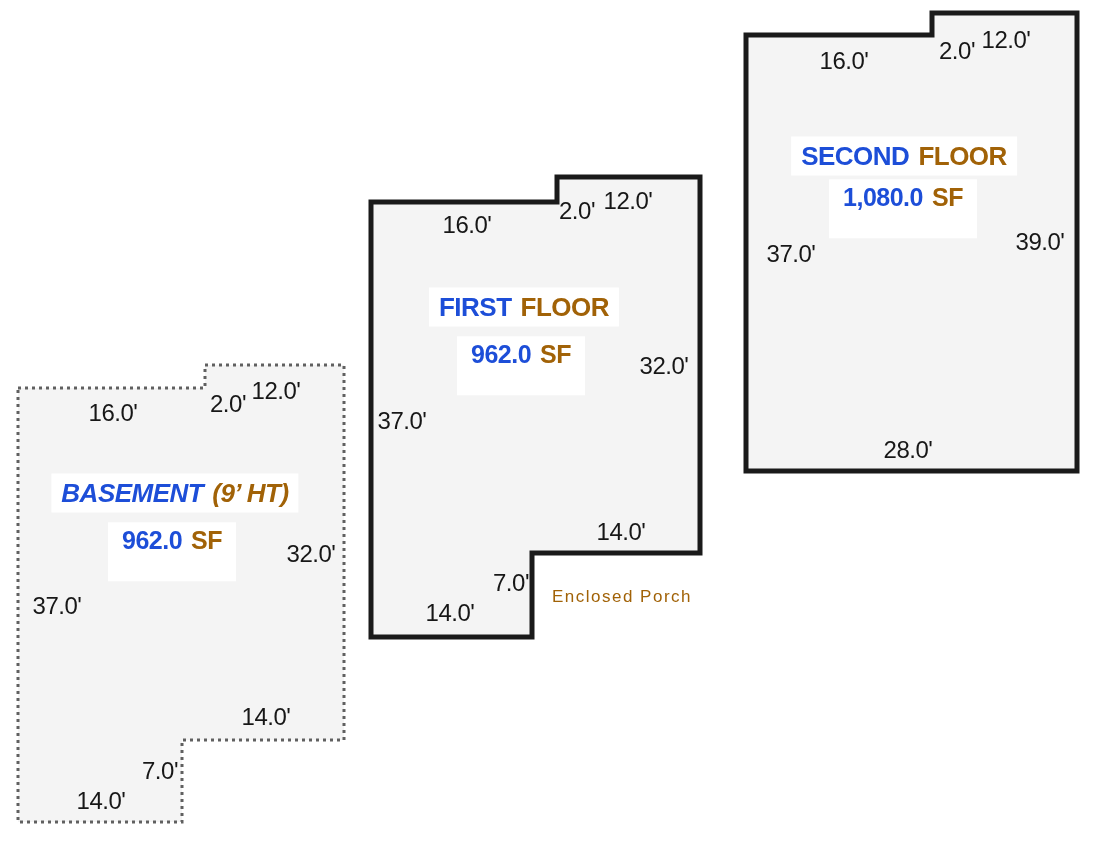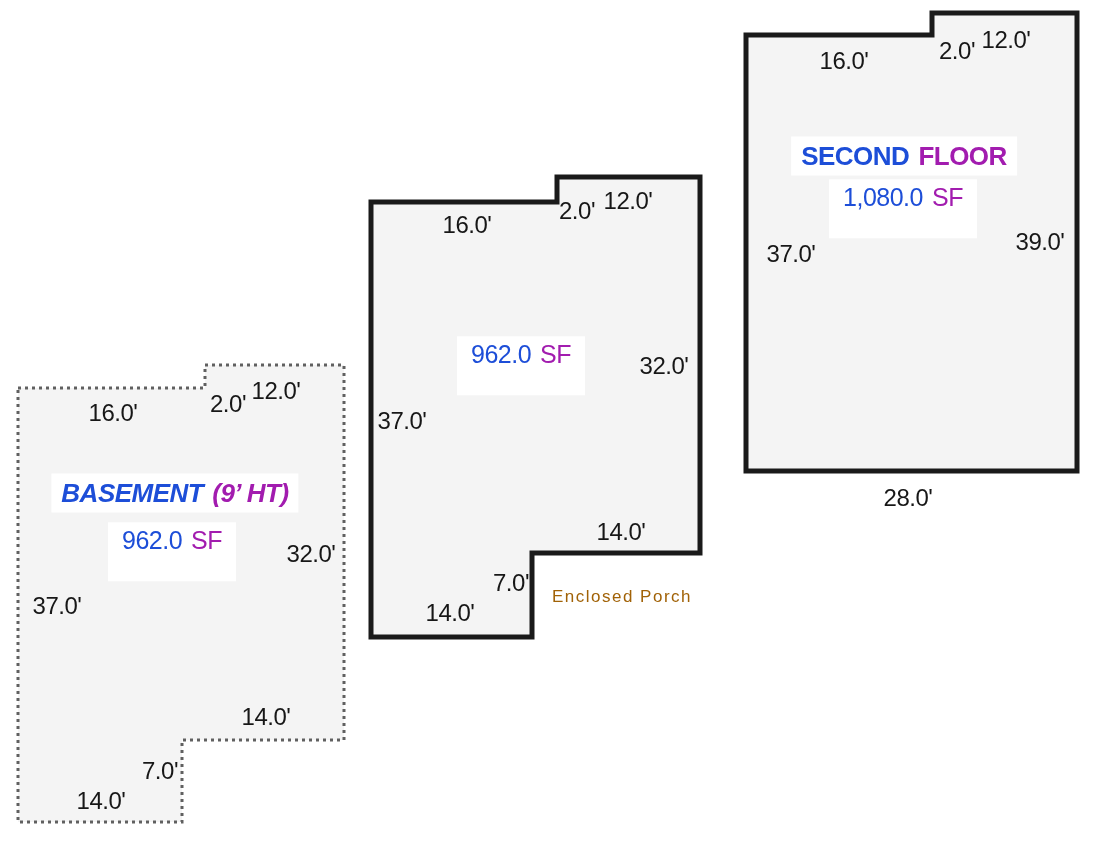--- a/index.html
+++ b/index.html
@@ -45,28 +45,28 @@
   }
   .floor-title {
     font-size: 26px;
     font-weight: bold;
     letter-spacing: -0.5px;
     background: #ffffff;
     padding: 4px 10px;
   }
   .floor-area {
     font-size: 25px;
-    font-weight: normal;
+    font-weight: bold;
     letter-spacing: -0.5px;
     background: #ffffff;
     padding: 4px 14px 26px 14px;
     transform: translate(-50%, -30%);
   }
   .txt-gray { color: #1d4ed8; }
-  .txt-green { color: #a21caf; margin-left: 9px; }
+  .txt-green { color: #a16207; margin-left: 9px; }
   .porch {
     font-size: 17px;
     color: #a16207;
     letter-spacing: 1.5px;
   }
 </style>
 </head>
 <body>
 
 <div class="canvas">
@@ -88,20 +88,23 @@
   </div>
   <div class="lbl dim" style="left:311px; top:554px;">32.0'</div>
   <div class="lbl dim" style="left:57px; top:606px;">37.0'</div>
   <div class="lbl dim" style="left:266px; top:717px;">14.0'</div>
   <div class="lbl dim" style="left:160px; top:771px;">7.0'</div>
   <div class="lbl dim" style="left:101px; top:801px;">14.0'</div>
 
   <div class="lbl dim" style="left:467px; top:225px;">16.0'</div>
   <div class="lbl dim" style="left:577px; top:211px;">2.0'</div>
   <div class="lbl dim" style="left:628px; top:201px;">12.0'</div>
+  <div class="lbl floor-title" style="left:524px; top:307px;">
+    <span class="txt-gray">FIRST</span><span class="txt-green">FLOOR</span>
+  </div>
   <div class="lbl floor-area" style="left:521px; top:354px;">
     <span class="txt-gray">962.0</span><span class="txt-green">SF</span>
   </div>
   <div class="lbl dim" style="left:664px; top:366px;">32.0'</div>
   <div class="lbl dim" style="left:402px; top:421px;">37.0'</div>
   <div class="lbl dim" style="left:621px; top:532px;">14.0'</div>
   <div class="lbl dim" style="left:511px; top:583px;">7.0'</div>
   <div class="lbl porch" style="left:622px; top:597px;">Enclosed Porch</div>
   <div class="lbl dim" style="left:450px; top:613px;">14.0'</div>
 
@@ -109,15 +112,15 @@
   <div class="lbl dim" style="left:957px; top:51px;">2.0'</div>
   <div class="lbl dim" style="left:1006px; top:40px;">12.0'</div>
   <div class="lbl floor-title" style="left:904px; top:156px;">
     <span class="txt-gray">SECOND</span><span class="txt-green">FLOOR</span>
   </div>
   <div class="lbl floor-area" style="left:903px; top:197px;">
     <span class="txt-gray">1,080.0</span><span class="txt-green">SF</span>
   </div>
   <div class="lbl dim" style="left:791px; top:254px;">37.0'</div>
   <div class="lbl dim" style="left:1040px; top:242px;">39.0'</div>
-  <div class="lbl dim" style="left:908px; top:450px;margin-top:48px;">28.0'</div>
+  <div class="lbl dim" style="left:908px; top:450px;">28.0'</div>
 
 </div>
 
 </body></html>

